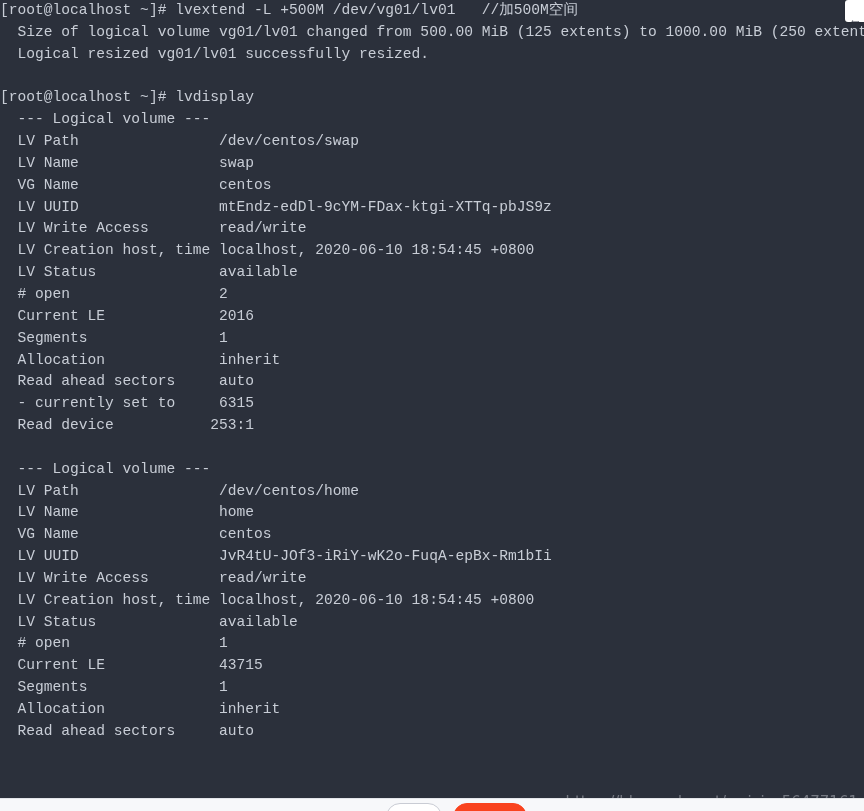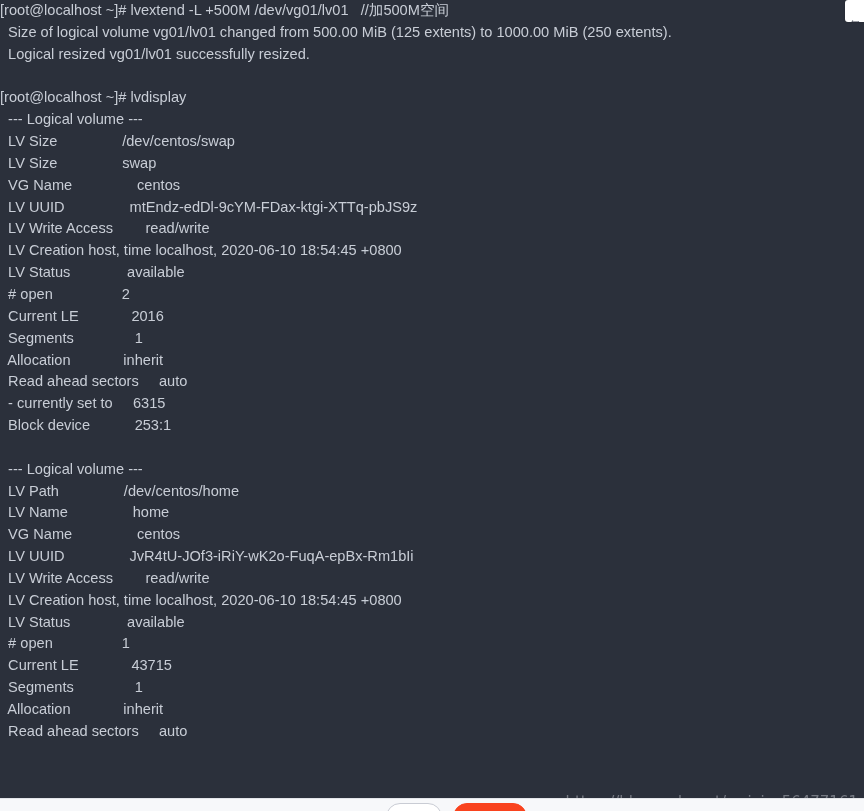--- a/index.html
+++ b/index.html
@@ -35,21 +35,21 @@
     box-sizing: border-box;
   }
 
   .tline {
     height: 21.85px;
     line-height: 21.85px;
     font-size: 14.6px;
     letter-spacing: 0px;
     color: #c8cdd6;
     white-space: pre;
-    font-family: Liberation Sans, sans-serif;
+    font-family: Liberation Mono, monospace;
   }
   .tline:first-child { }
 
   .blank { color: transparent; }
 
   
   #copy-tab {
     position: absolute;
     right: 0px;
     top: 0px;
@@ -121,34 +121,34 @@
 
 <div id="screen">
 
   <div id="terminal">
       <div class="tline">[root@localhost ~]# lvextend -L +500M /dev/vg01/lv01   //加500M空间</div>
       <div class="tline">  Size of logical volume vg01/lv01 changed from 500.00 MiB (125 extents) to 1000.00 MiB (250 extents).</div>
       <div class="tline">  Logical resized vg01/lv01 successfully resized.</div>
       <div class="tline blank">&nbsp;</div>
       <div class="tline">[root@localhost ~]# lvdisplay</div>
       <div class="tline">  --- Logical volume ---</div>
-      <div class="tline">  LV Size                /dev/centos/swap</div>
-      <div class="tline">  LV Size                swap</div>
+      <div class="tline">  LV Path                /dev/centos/swap</div>
+      <div class="tline">  LV Name                swap</div>
       <div class="tline">  VG Name                centos</div>
       <div class="tline">  LV UUID                mtEndz-edDl-9cYM-FDax-ktgi-XTTq-pbJS9z</div>
       <div class="tline">  LV Write Access        read/write</div>
       <div class="tline">  LV Creation host, time localhost, 2020-06-10 18:54:45 +0800</div>
       <div class="tline">  LV Status              available</div>
       <div class="tline">  # open                 2</div>
       <div class="tline">  Current LE             2016</div>
       <div class="tline">  Segments               1</div>
       <div class="tline">  Allocation             inherit</div>
       <div class="tline">  Read ahead sectors     auto</div>
       <div class="tline">  - currently set to     6315</div>
-      <div class="tline">  Block device           253:1</div>
+      <div class="tline">  Read device           253:1</div>
       <div class="tline blank">&nbsp;</div>
       <div class="tline">  --- Logical volume ---</div>
       <div class="tline">  LV Path                /dev/centos/home</div>
       <div class="tline">  LV Name                home</div>
       <div class="tline">  VG Name                centos</div>
       <div class="tline">  LV UUID                JvR4tU-JOf3-iRiY-wK2o-FuqA-epBx-Rm1bIi</div>
       <div class="tline">  LV Write Access        read/write</div>
       <div class="tline">  LV Creation host, time localhost, 2020-06-10 18:54:45 +0800</div>
       <div class="tline">  LV Status              available</div>
       <div class="tline">  # open                 1</div>

